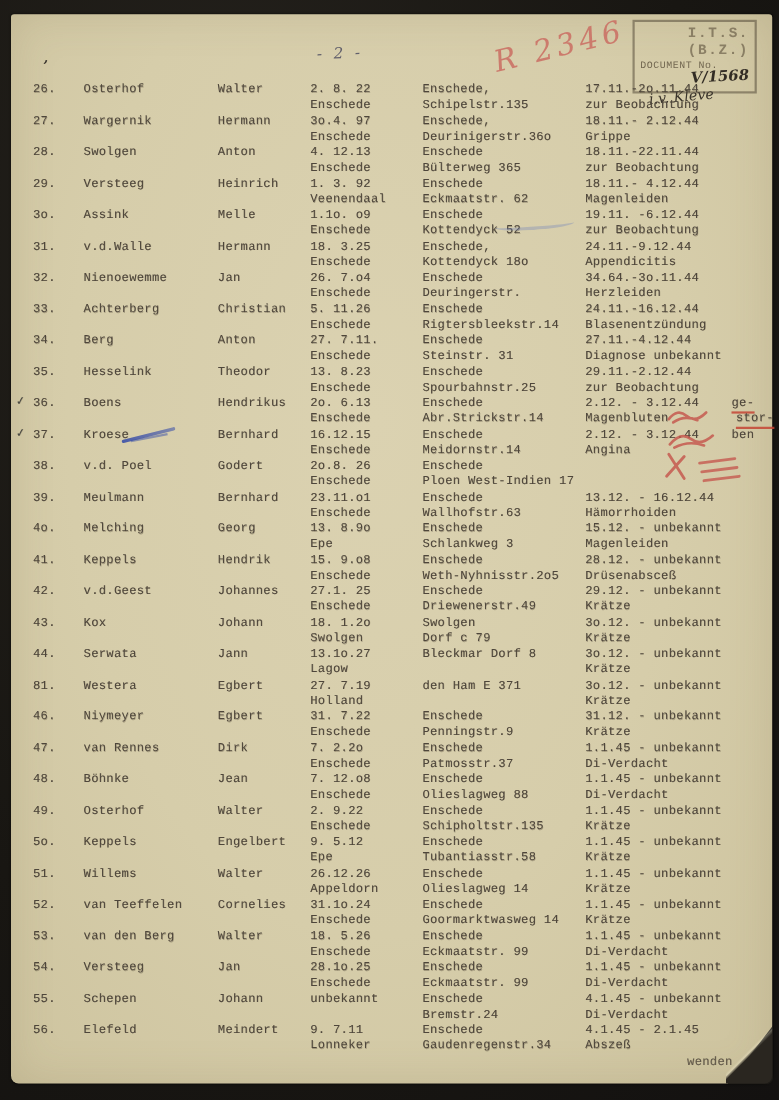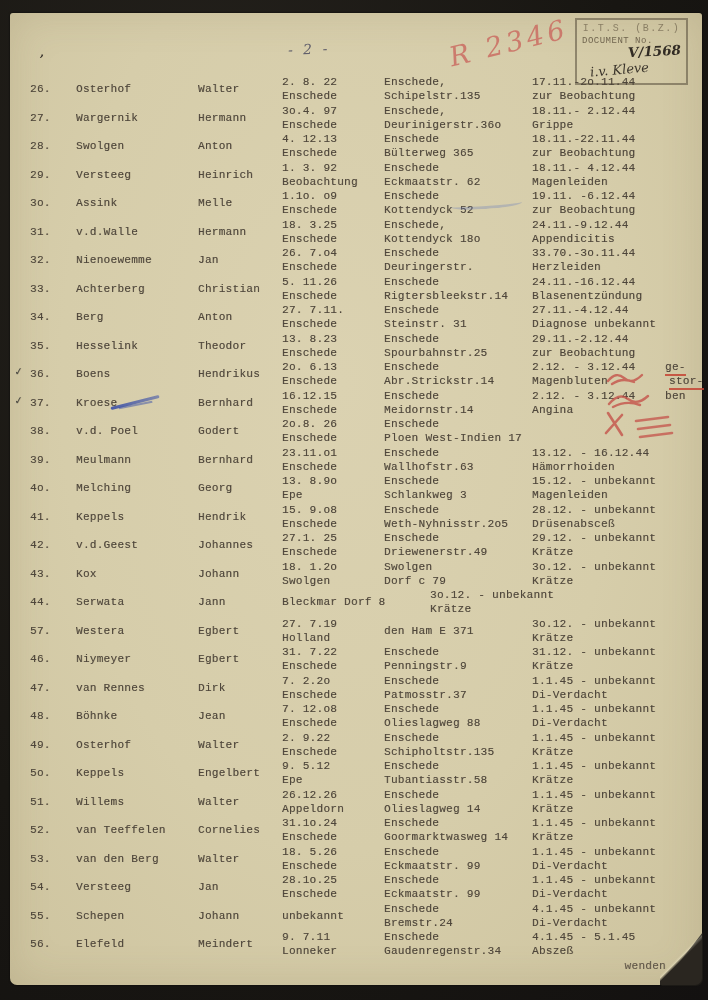--- a/index.html
+++ b/index.html
@@ -28,30 +28,30 @@
   .page-number { position:absolute; left:278px; top:28px; font-size:14px; letter-spacing:3px;
       color:#4d4c60; font-style:italic; font-family:"DejaVu Serif",serif; transform:rotate(-2deg); opacity:.85; }
 
   .red-reg { position:absolute; left:438px; top:14px; font-size:27px; font-style:italic;
       font-family:"DejaVu Serif",serif; color:rgba(202,108,98,.85); transform:rotate(-14deg);
       letter-spacing:4px; white-space:nowrap; }
 
   
   .stamp { position:absolute; left:565px; top:5px; width:113px; height:67px;
       border:2px solid rgba(74,64,48,.5); padding:3px 5px; }
-  .stamp-l1 { font-size:10px; color:rgba(80,68,50,.55); letter-spacing:1.5px; text-align:center; }
+  .stamp-l1 { font-size:13px; color:rgba(80,68,50,.55); letter-spacing:1.5px; text-align:right;font-weight:bold; }
   .stamp-l2 { font-size:9px; color:rgba(80,68,50,.75); letter-spacing:.5px; margin-top:2px; }
   .stamp-no { font-size:13.5px; font-style:italic; font-family:"DejaVu Serif",serif; color:#322c24;
       text-align:right; margin-top:-2px; transform:rotate(-3deg); font-weight:bold; }
   .stamp-annot { font-size:13px; font-style:italic; font-family:"DejaVu Serif",serif; color:#3a342b;
       margin-top:1px; transform:rotate(-5deg); padding-left:8px; white-space:nowrap; }
 
   
   .entries { position:absolute; left:20px; top:62px; right:6px; }
-  .entry { display:flex; align-items:center; margin-bottom:.5px; font-size:11px; line-height:14px; white-space:nowrap; }
+  .entry { display:flex; align-items:flex-start; margin-bottom:.5px; font-size:11px; line-height:14px; white-space:nowrap; }
   .c { flex:none; }
   .c.num   { width:46px; position:relative; }
   .c.sname { width:122px; position:relative; }
   .c.first { width:84px; }
   .c.birth { width:102px; }
   .c.resid { width:148px; position:relative; }
   .c.dates { flex:1 1 auto; position:relative; }
 
   .check { position:absolute; left:-15px; top:-2px; font-size:12px; color:#4b4a44;
       transform:rotate(-8deg); display:none; }
@@ -184,21 +184,21 @@
         <div class="c num">
           <span>29.</span>
         </div>
         <div class="c sname">
           <span>Versteeg</span>
           
         </div>
         <div class="c first">Heinrich</div>
         <div class="c birth">
           <div>1. 3. 92</div>
-          <div>Beobachtung</div>
+          <div>Veenendaal</div>
         </div>
         <div class="c resid">
           <div>Enschede</div>
           <div>Eckmaatstr. 62</div>
 
         </div>
         <div class="c dates">
           <div class="l1">18.11.- 4.12.44</div>
           <div class="l2">Magenleiden</div>
 
@@ -273,21 +273,21 @@
         <div class="c birth">
           <div>26. 7.o4</div>
           <div>Enschede</div>
         </div>
         <div class="c resid">
           <div>Enschede</div>
           <div>Deuringerstr.</div>
 
         </div>
         <div class="c dates">
-          <div class="l1">33.70.-3o.11.44</div>
+          <div class="l1">34.64.-3o.11.44</div>
           <div class="l2">Herzleiden</div>
 
           <span class="mn m1"></span>
           <span class="mn m2"></span>
         </div>
       </div>
 
       <div class="entry">
         <div class="c num">
           <span>33.</span>
@@ -580,37 +580,41 @@
 
       <div class="entry">
         <div class="c num">
           <span>44.</span>
         </div>
         <div class="c sname">
           <span>Serwata</span>
           
         </div>
         <div class="c first">Jann</div>
+        <div class="c birth">
+          <div>13.1o.27</div>
+          <div>Lagow</div>
+        </div>
         <div class="c resid">
           <div>Bleckmar Dorf 8</div>
           <div></div>
 
         </div>
         <div class="c dates">
           <div class="l1">3o.12. - unbekannt</div>
           <div class="l2">Krätze</div>
 
           <span class="mn m1"></span>
           <span class="mn m2"></span>
         </div>
       </div>
 
       <div class="entry">
         <div class="c num">
-          <span>57.</span>
+          <span>81.</span>
         </div>
         <div class="c sname">
           <span>Westera</span>
           
         </div>
         <div class="c first">Egbert</div>
         <div class="c birth">
           <div>27. 7.19</div>
           <div>Holland</div>
         </div>
@@ -910,21 +914,21 @@
         <div class="c birth">
           <div>9. 7.11</div>
           <div>Lonneker</div>
         </div>
         <div class="c resid">
           <div>Enschede</div>
           <div>Gaudenregenstr.34</div>
 
         </div>
         <div class="c dates">
-          <div class="l1">4.1.45 - 5.1.45</div>
+          <div class="l1">4.1.45 - 2.1.45</div>
           <div class="l2">Abszeß</div>
 
           <span class="mn m1"></span>
           <span class="mn m2"></span>
         </div>
       </div>
     </div>
 
     <svg class="red-marks" style="left:594px; top:356px;" width="44" height="18" viewBox="0 0 44 18">
       <path d="M4 12 Q12 2 20 9 T38 6 M8 15 Q18 8 30 13" stroke="rgba(196,82,74,.8)" stroke-width="2.4" fill="none" stroke-linecap="round"></path>

